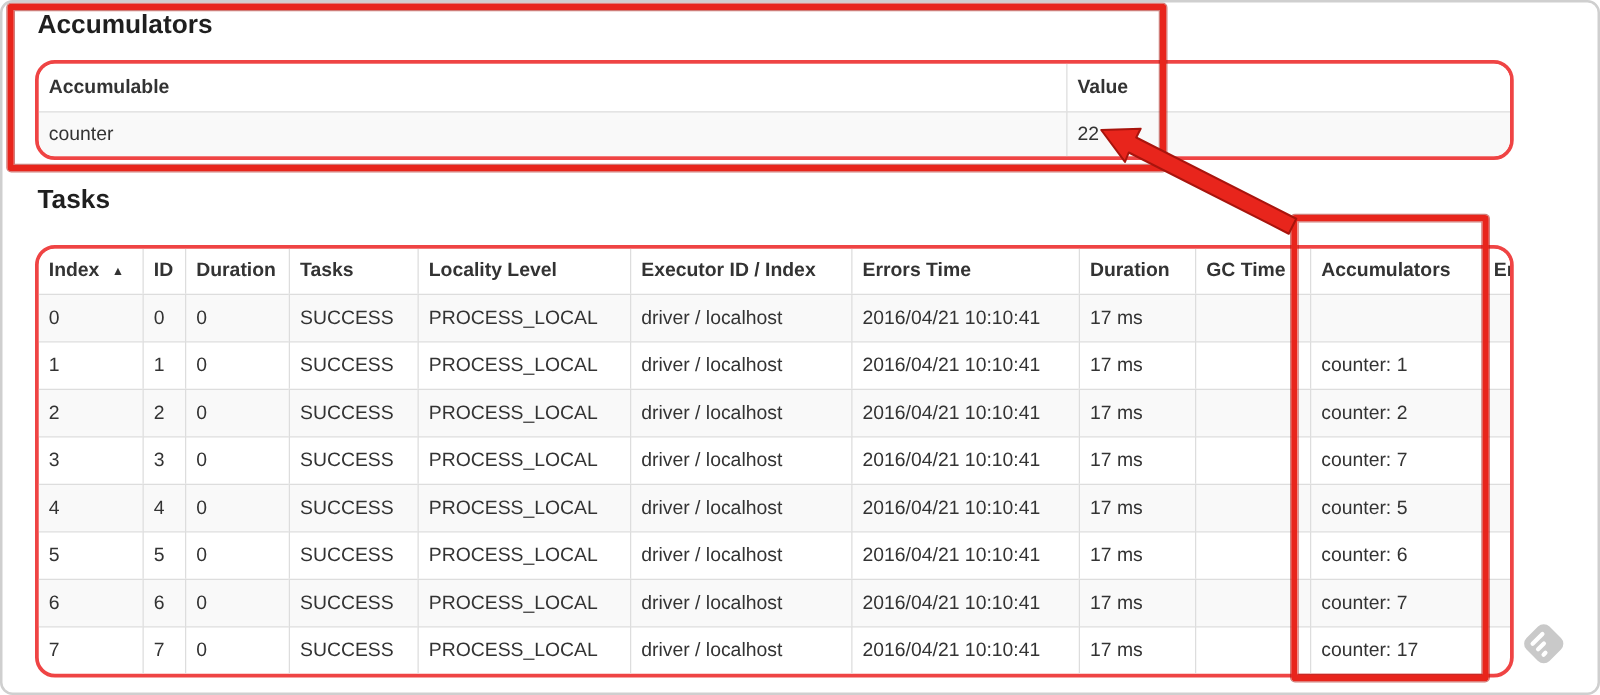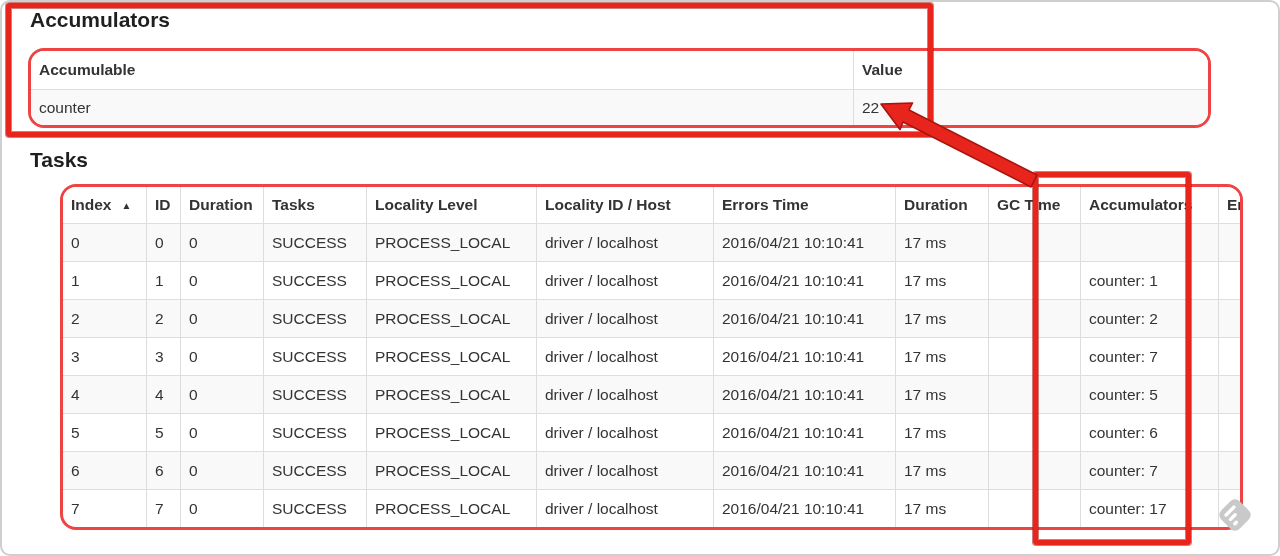--- a/index.html
+++ b/index.html
@@ -7,21 +7,21 @@
   body { font-family:"Liberation Sans","DejaVu Sans",sans-serif; color:#333; position:relative; }
 
   .page-frame { position:absolute; inset:0; border:2px solid #cfcfcf; border-radius:10px; pointer-events:none; z-index:9; }
 
   .section-title { position:absolute; left:30px; font-size:21px; font-weight:bold; color:#1f1f1f; letter-spacing:0; }
   #acc-title   { top:8px; }
   #tasks-title { top:148px; }
 
   .tblwrap { position:absolute; left:28px; width:1183px; border:3px solid #ef4444; border-radius:16px; overflow:hidden; background:#fff; }
   #acc-tblwrap   { top:48px; }
-  #tasks-tblwrap { top:184px;margin-left:32px; }
+  #tasks-tblwrap { top:196px; }
 
   table { border-collapse:separate; border-spacing:0; table-layout:fixed; width:100%; font-size:15.5px; color:#333; }
   th, td { text-align:left; vertical-align:middle; padding:0 8px; overflow:hidden; white-space:nowrap; border-left:1px solid #ddd; }
   th:first-child, td:first-child { border-left:none; }
   th { font-weight:bold; background:#fff; }
   tbody td { border-top:1px solid #ddd; }
   tbody tr:nth-child(odd) { background:#f9f9f9; }
 
   #acc-tblwrap th { height:38px; }
   #acc-tblwrap td { height:36px; }
@@ -85,21 +85,21 @@
         <col style="width:138px">
         <col style="width:67px">
     </colgroup>
     <thead>
       <tr>
         <th><span>Index</span><span class="sort-icon">▲</span></th>
         <th>ID</th>
         <th>Duration</th>
         <th>Tasks</th>
         <th>Locality Level</th>
-        <th>Locality ID / Host</th>
+        <th>Executor ID / Index</th>
         <th>Errors Time</th>
         <th>Duration</th>
         <th>GC Time</th>
         <th>Accumulators</th>
         <th>Errors</th>
       </tr>
     </thead>
     <tbody>
 
     <tr>

